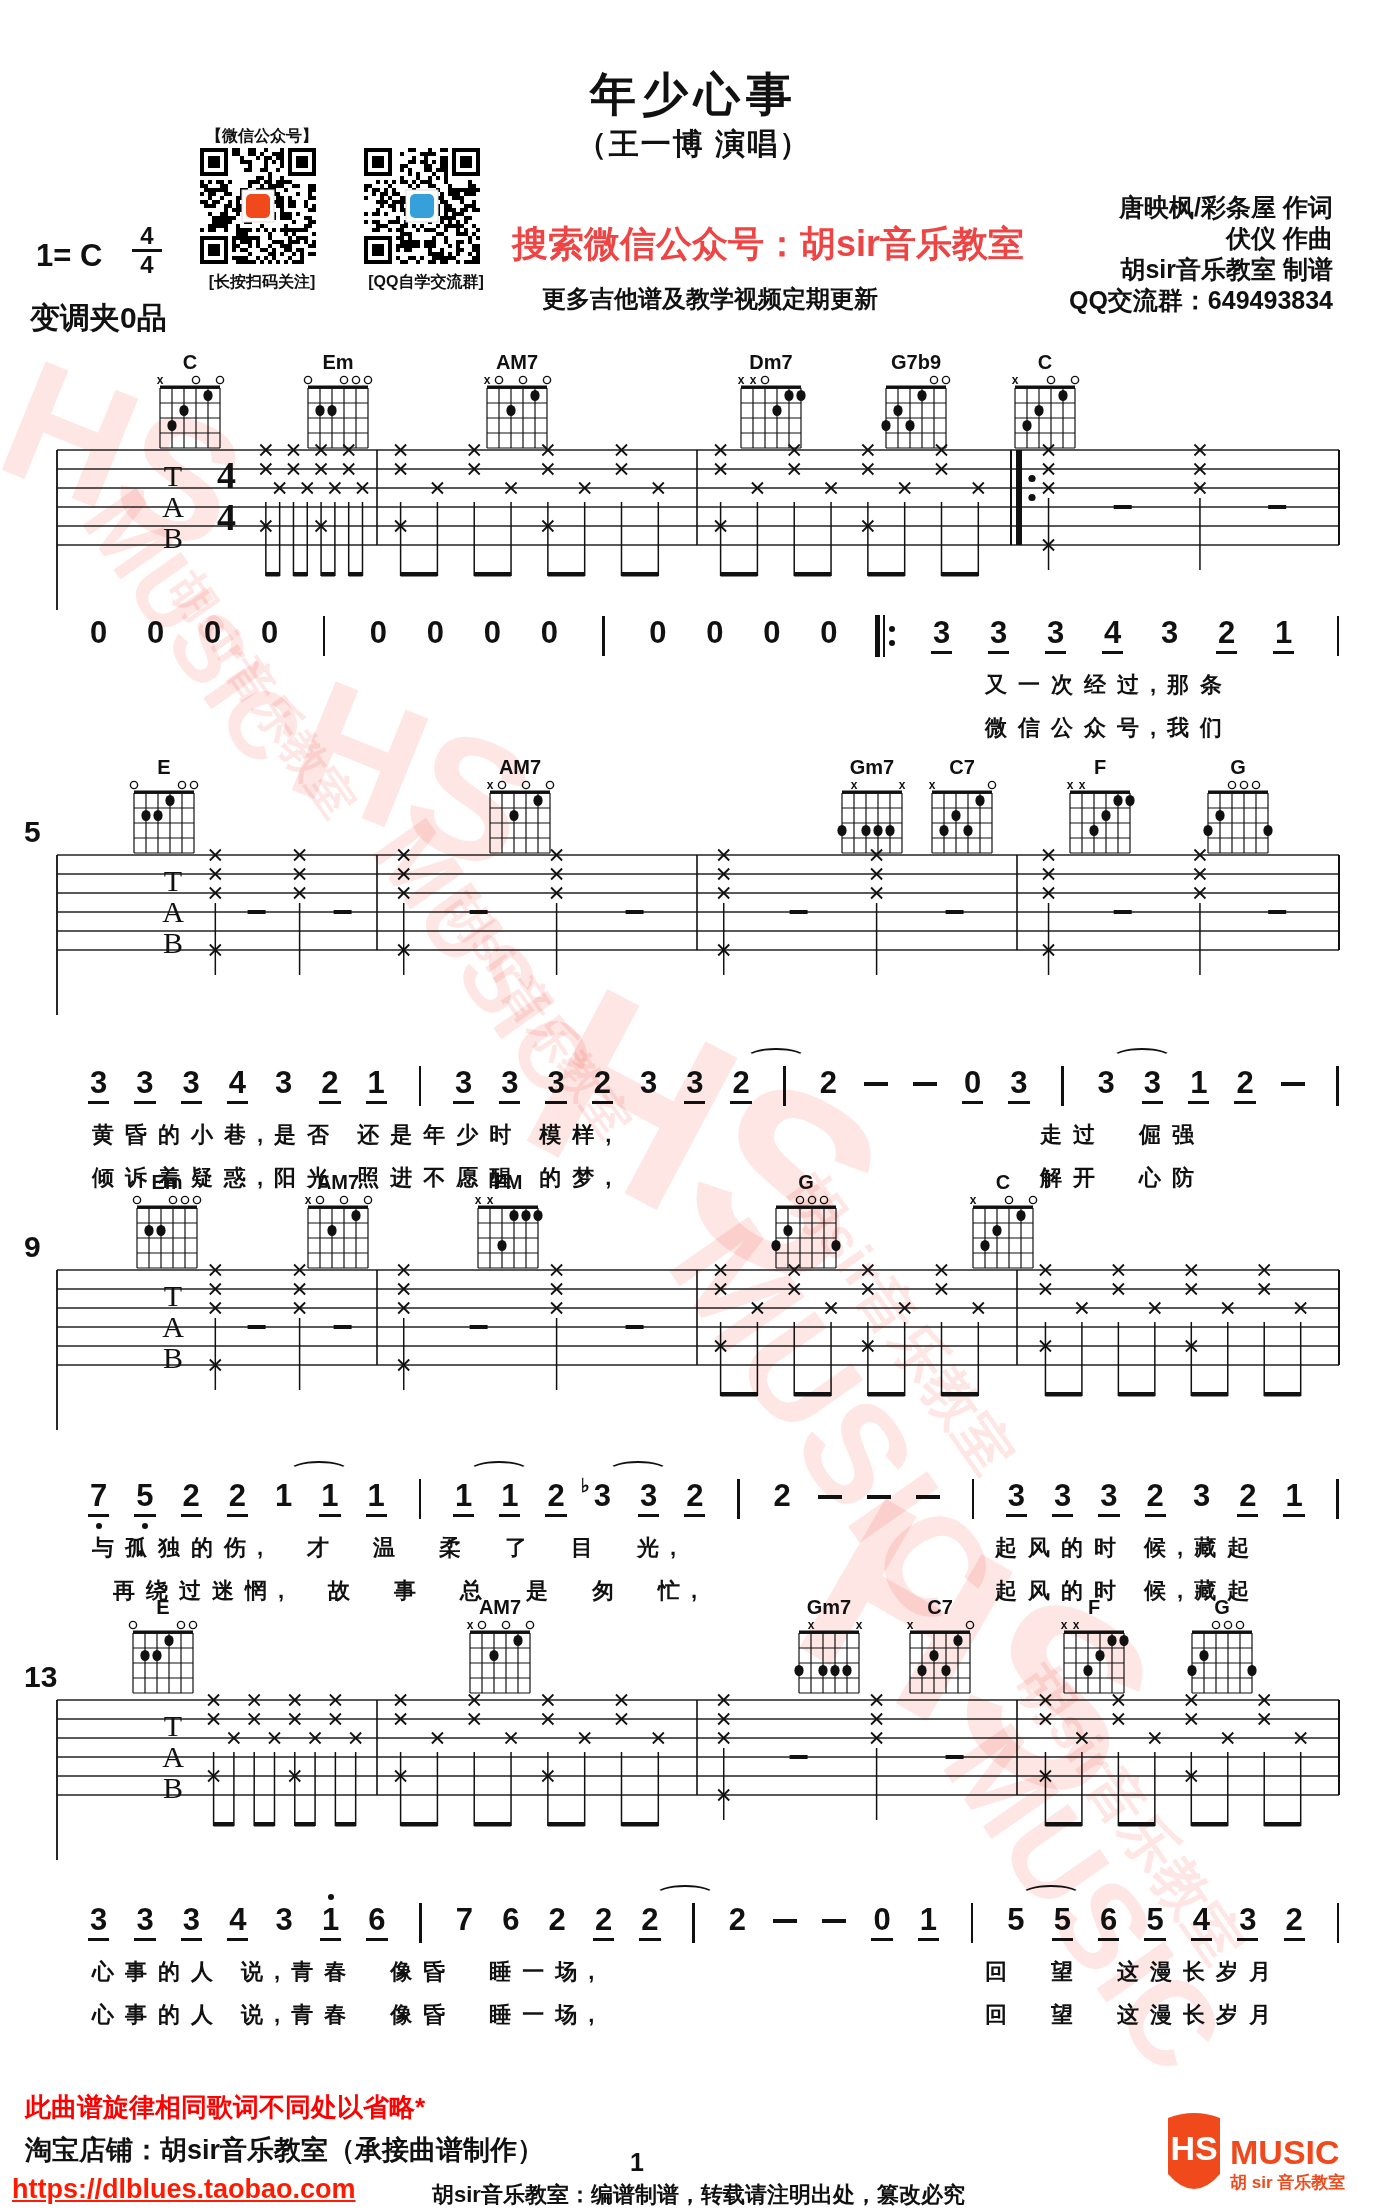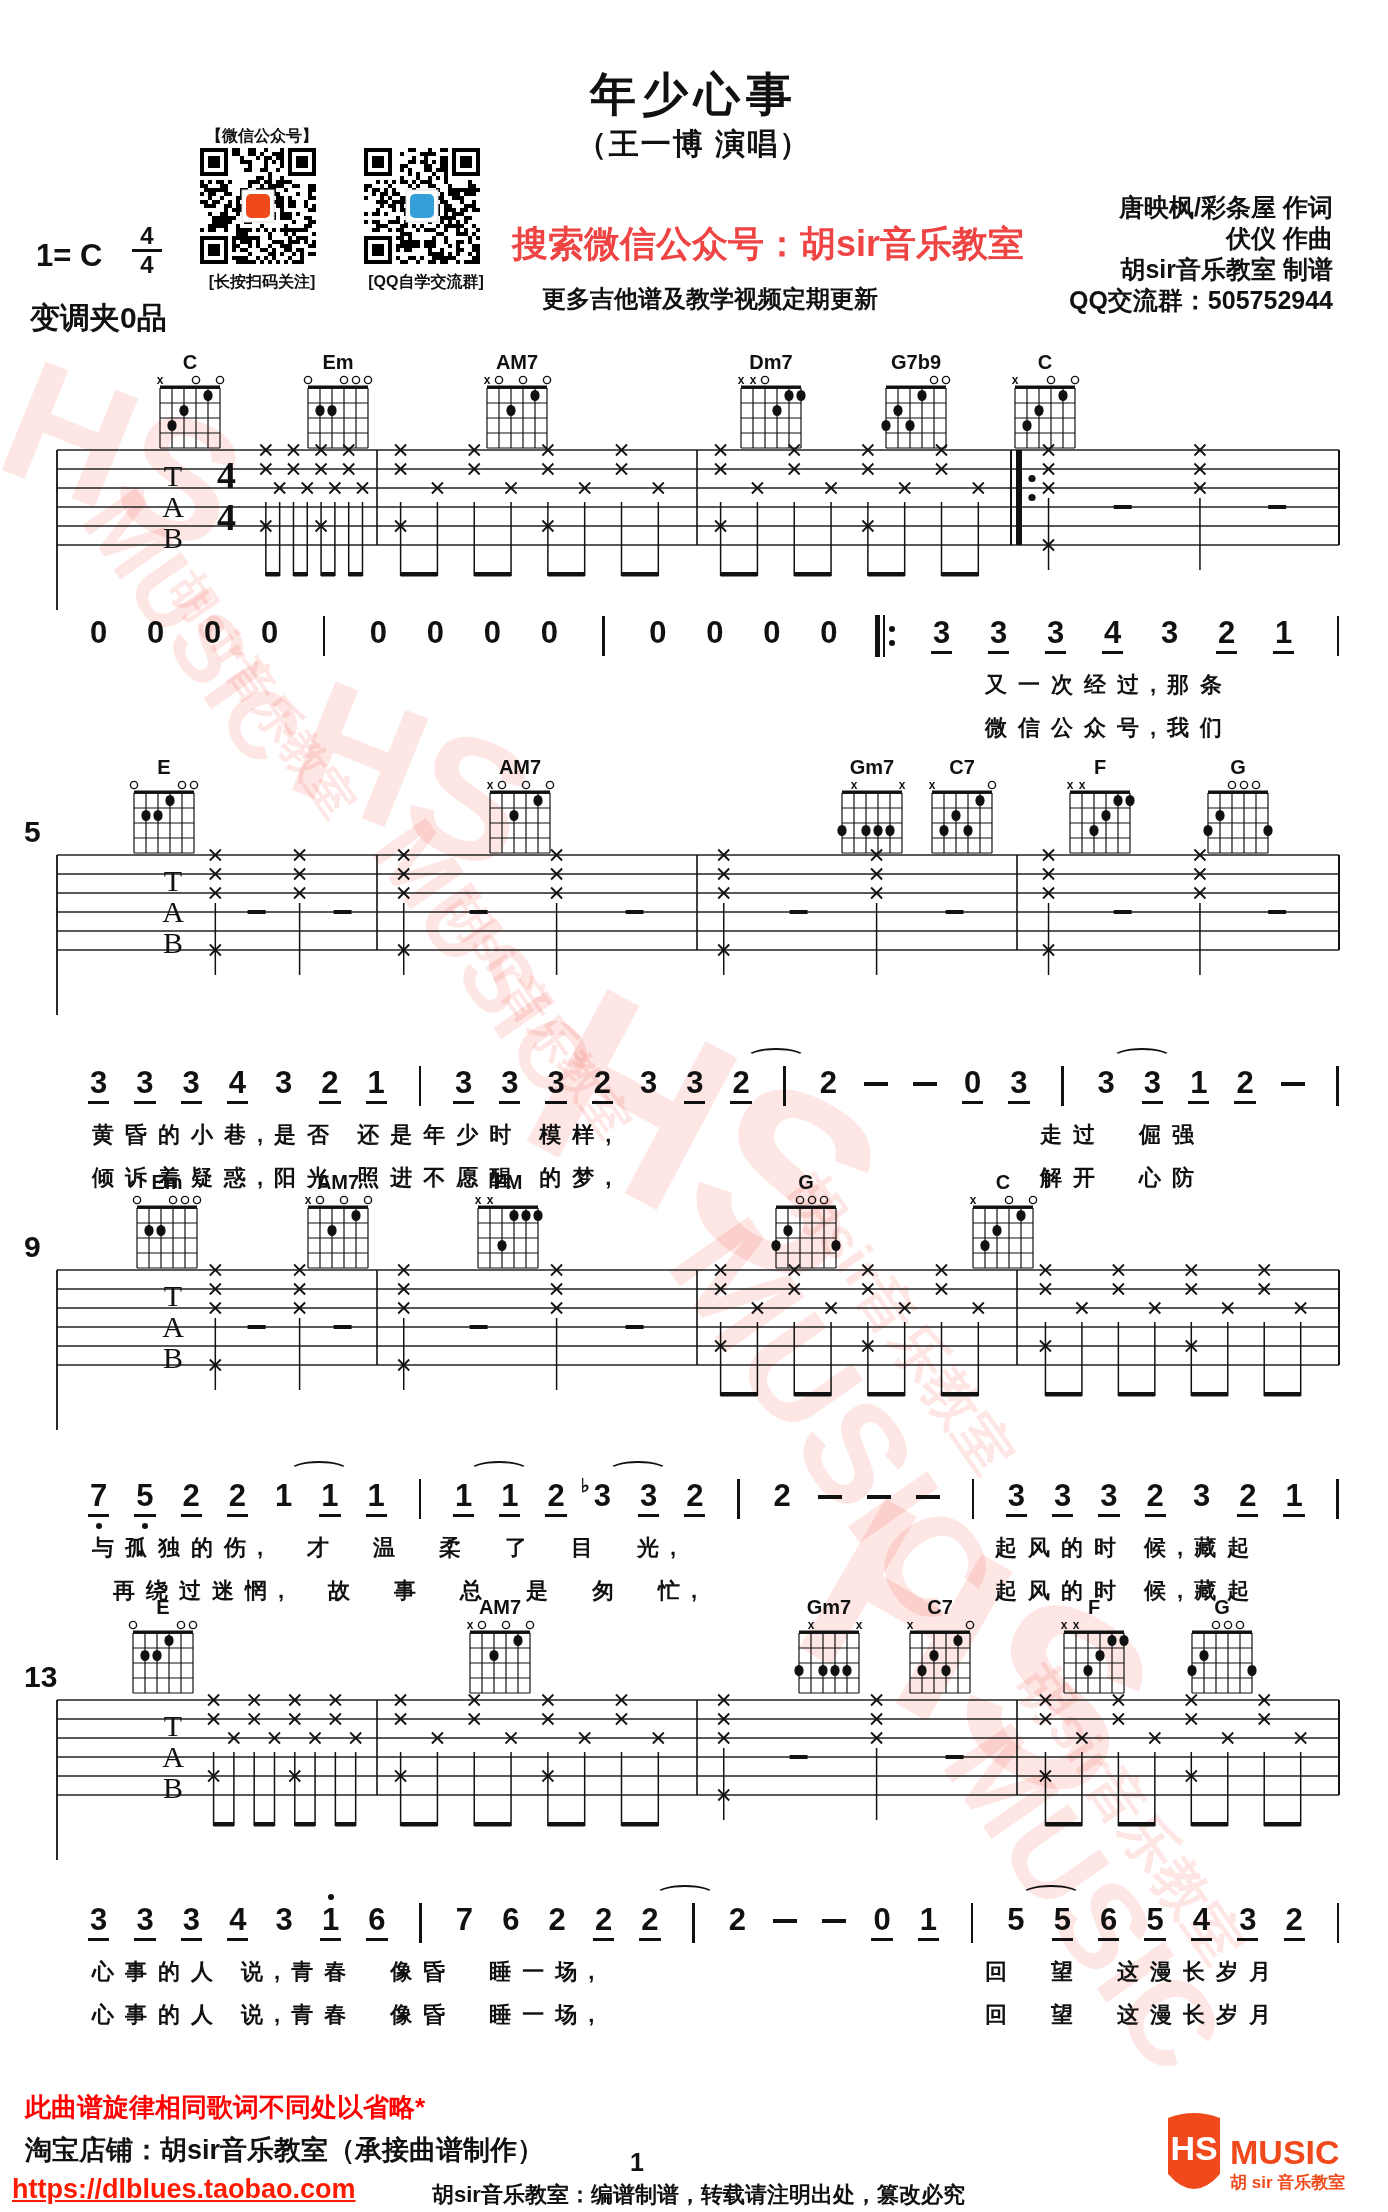--- a/index.html
+++ b/index.html
@@ -689,21 +689,21 @@
   </div>
   <div id="capo" class="abs fg">变调夹0品</div>
 
   <div id="searchline" class="abs fg">搜索微信公众号：胡sir音乐教室</div>
   <div id="moreline" class="abs fg">更多吉他谱及教学视频定期更新</div>
 
   <div id="credits" class="abs fg">
     <div>唐映枫/彩条屋 作词</div>
     <div>伏仪 作曲</div>
     <div>胡sir音乐教室 制谱</div>
-    <div>QQ交流群：505752944</div>
+    <div>QQ交流群：649493834</div>
   </div>
 
   <div id="music-root" class="abs fg" style="left:0;top:0;">
       <div style="position: absolute; left: 148px; top: 352px;"><svg width="84" height="112" viewBox="0 0 84 112">
           <text x="42" y="17" text-anchor="middle" font-size="20" font-weight="bold" font-family="&quot;Liberation Sans&quot;,sans-serif" fill="#111111">C</text>
           <text x="12" y="32" text-anchor="middle" font-size="12" font-weight="bold" font-family="&quot;Liberation Sans&quot;,sans-serif" fill="#111111">x</text>
           <circle cx="48" cy="28" r="3.6" fill="none" stroke="#111111" stroke-width="1.4"></circle>
           <circle cx="72" cy="28" r="3.6" fill="none" stroke="#111111" stroke-width="1.4"></circle>
           <rect x="12" y="33.5" width="60" height="3.4" fill="#111111"></rect>
           <line x1="12" y1="36" x2="72" y2="36" stroke="#111111" stroke-width="1.2"></line>

